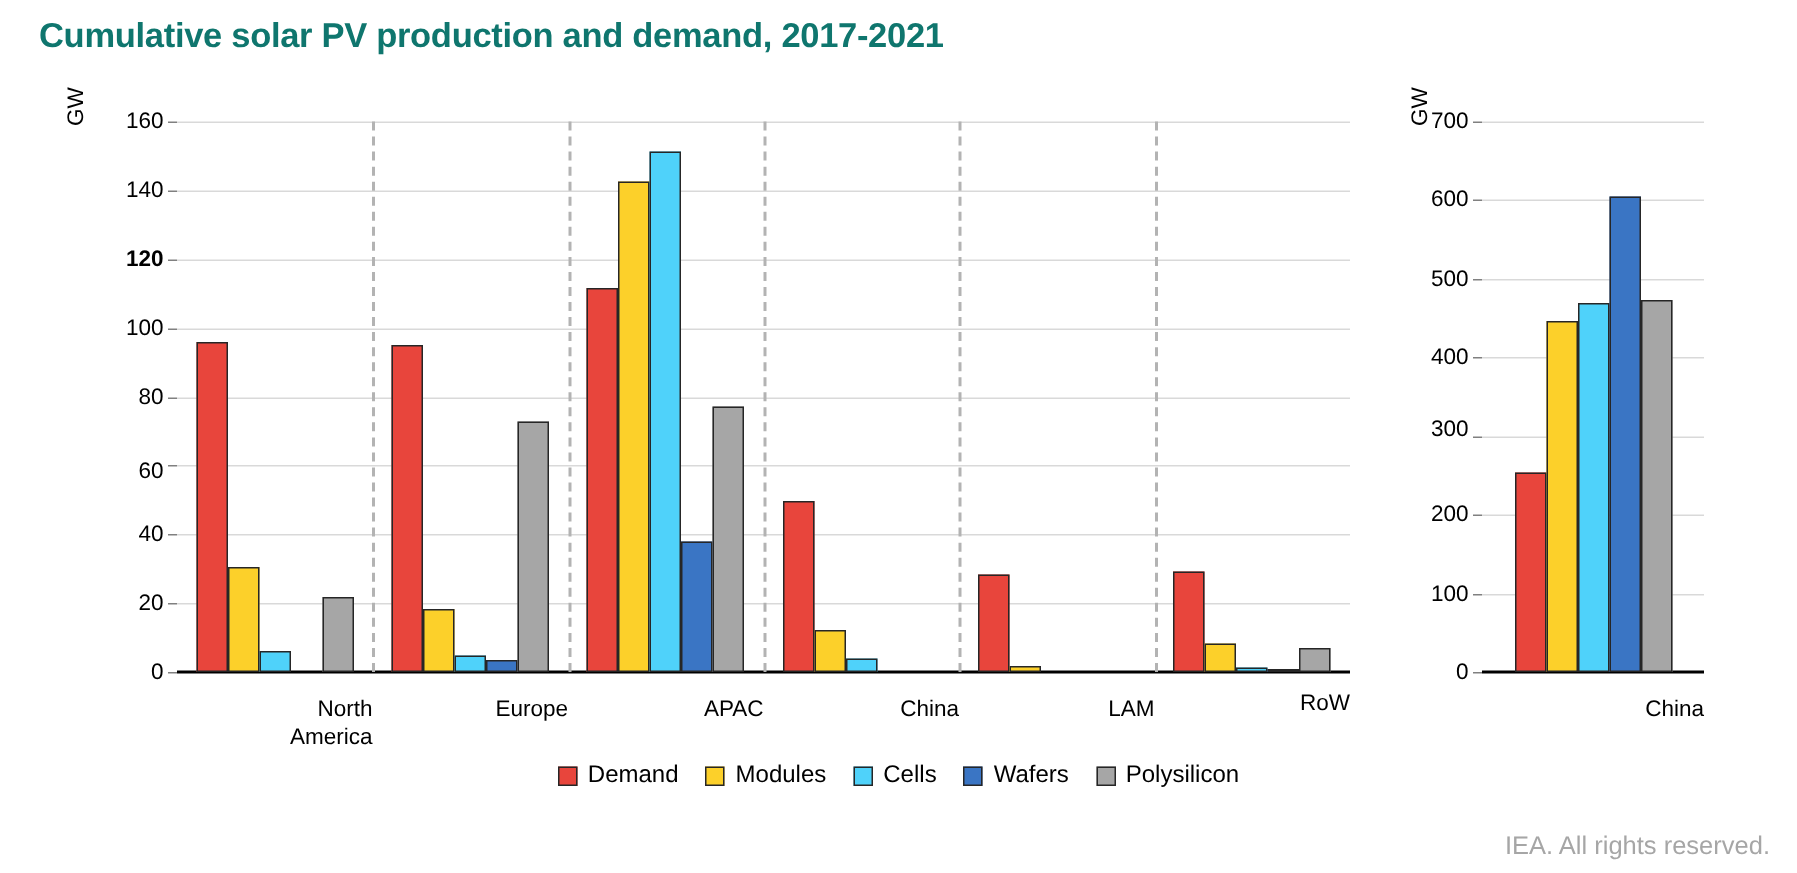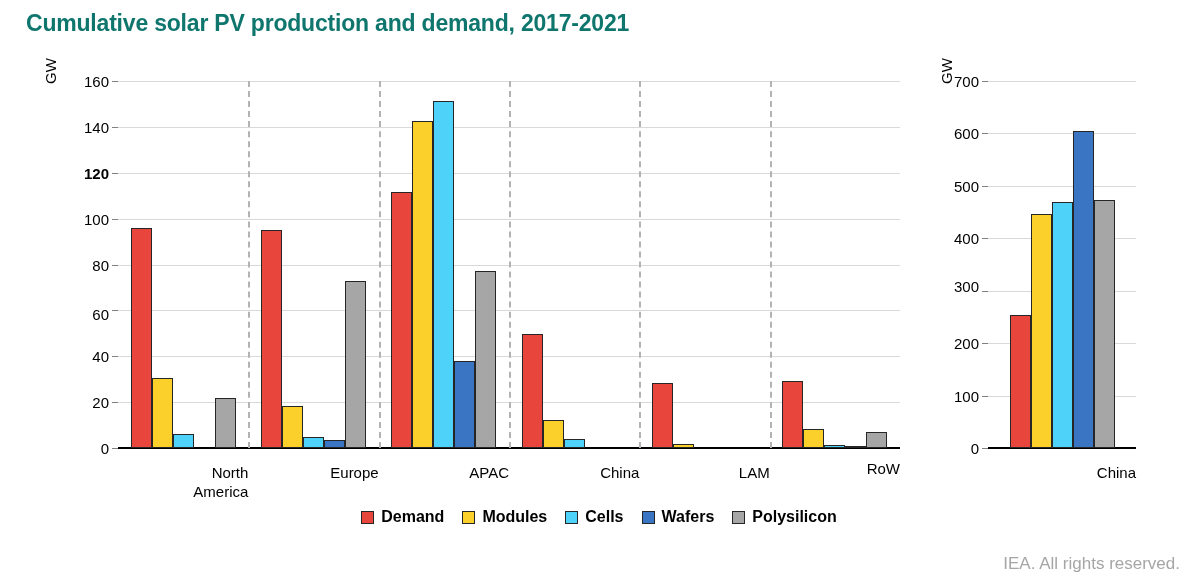--- a/index.html
+++ b/index.html
@@ -113,21 +113,20 @@
     justify-content: center;
     align-items: center;
     gap: 18px;
     pointer-events: none;
   }
   .legend-item {
     display: flex;
     align-items: center;
     gap: 7px;
     pointer-events: auto;
-    font-weight: bold;
   }
   .legend-swatch {
     width: 13px;
     height: 13px;
     box-sizing: border-box;
     border: 1px solid #262626;
   }
   .legend-label {
     font-size: 16px;
     color: #000;

